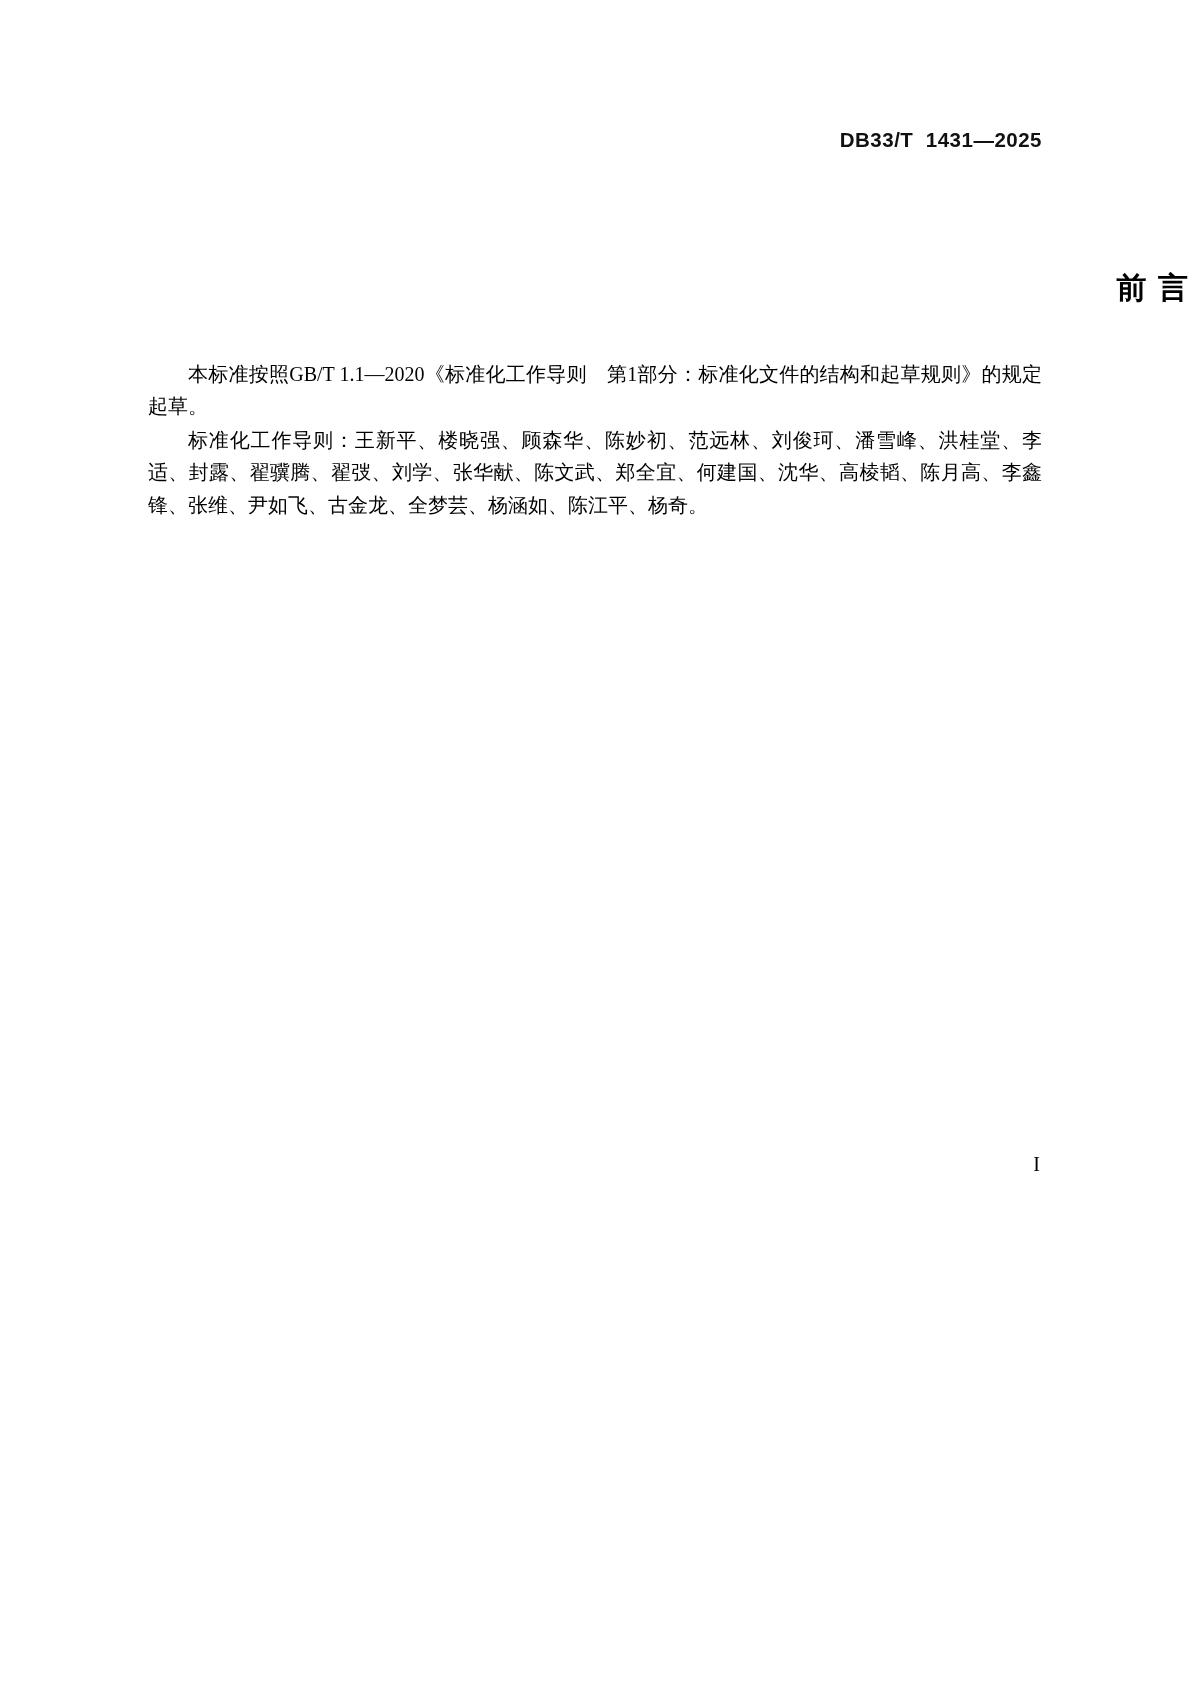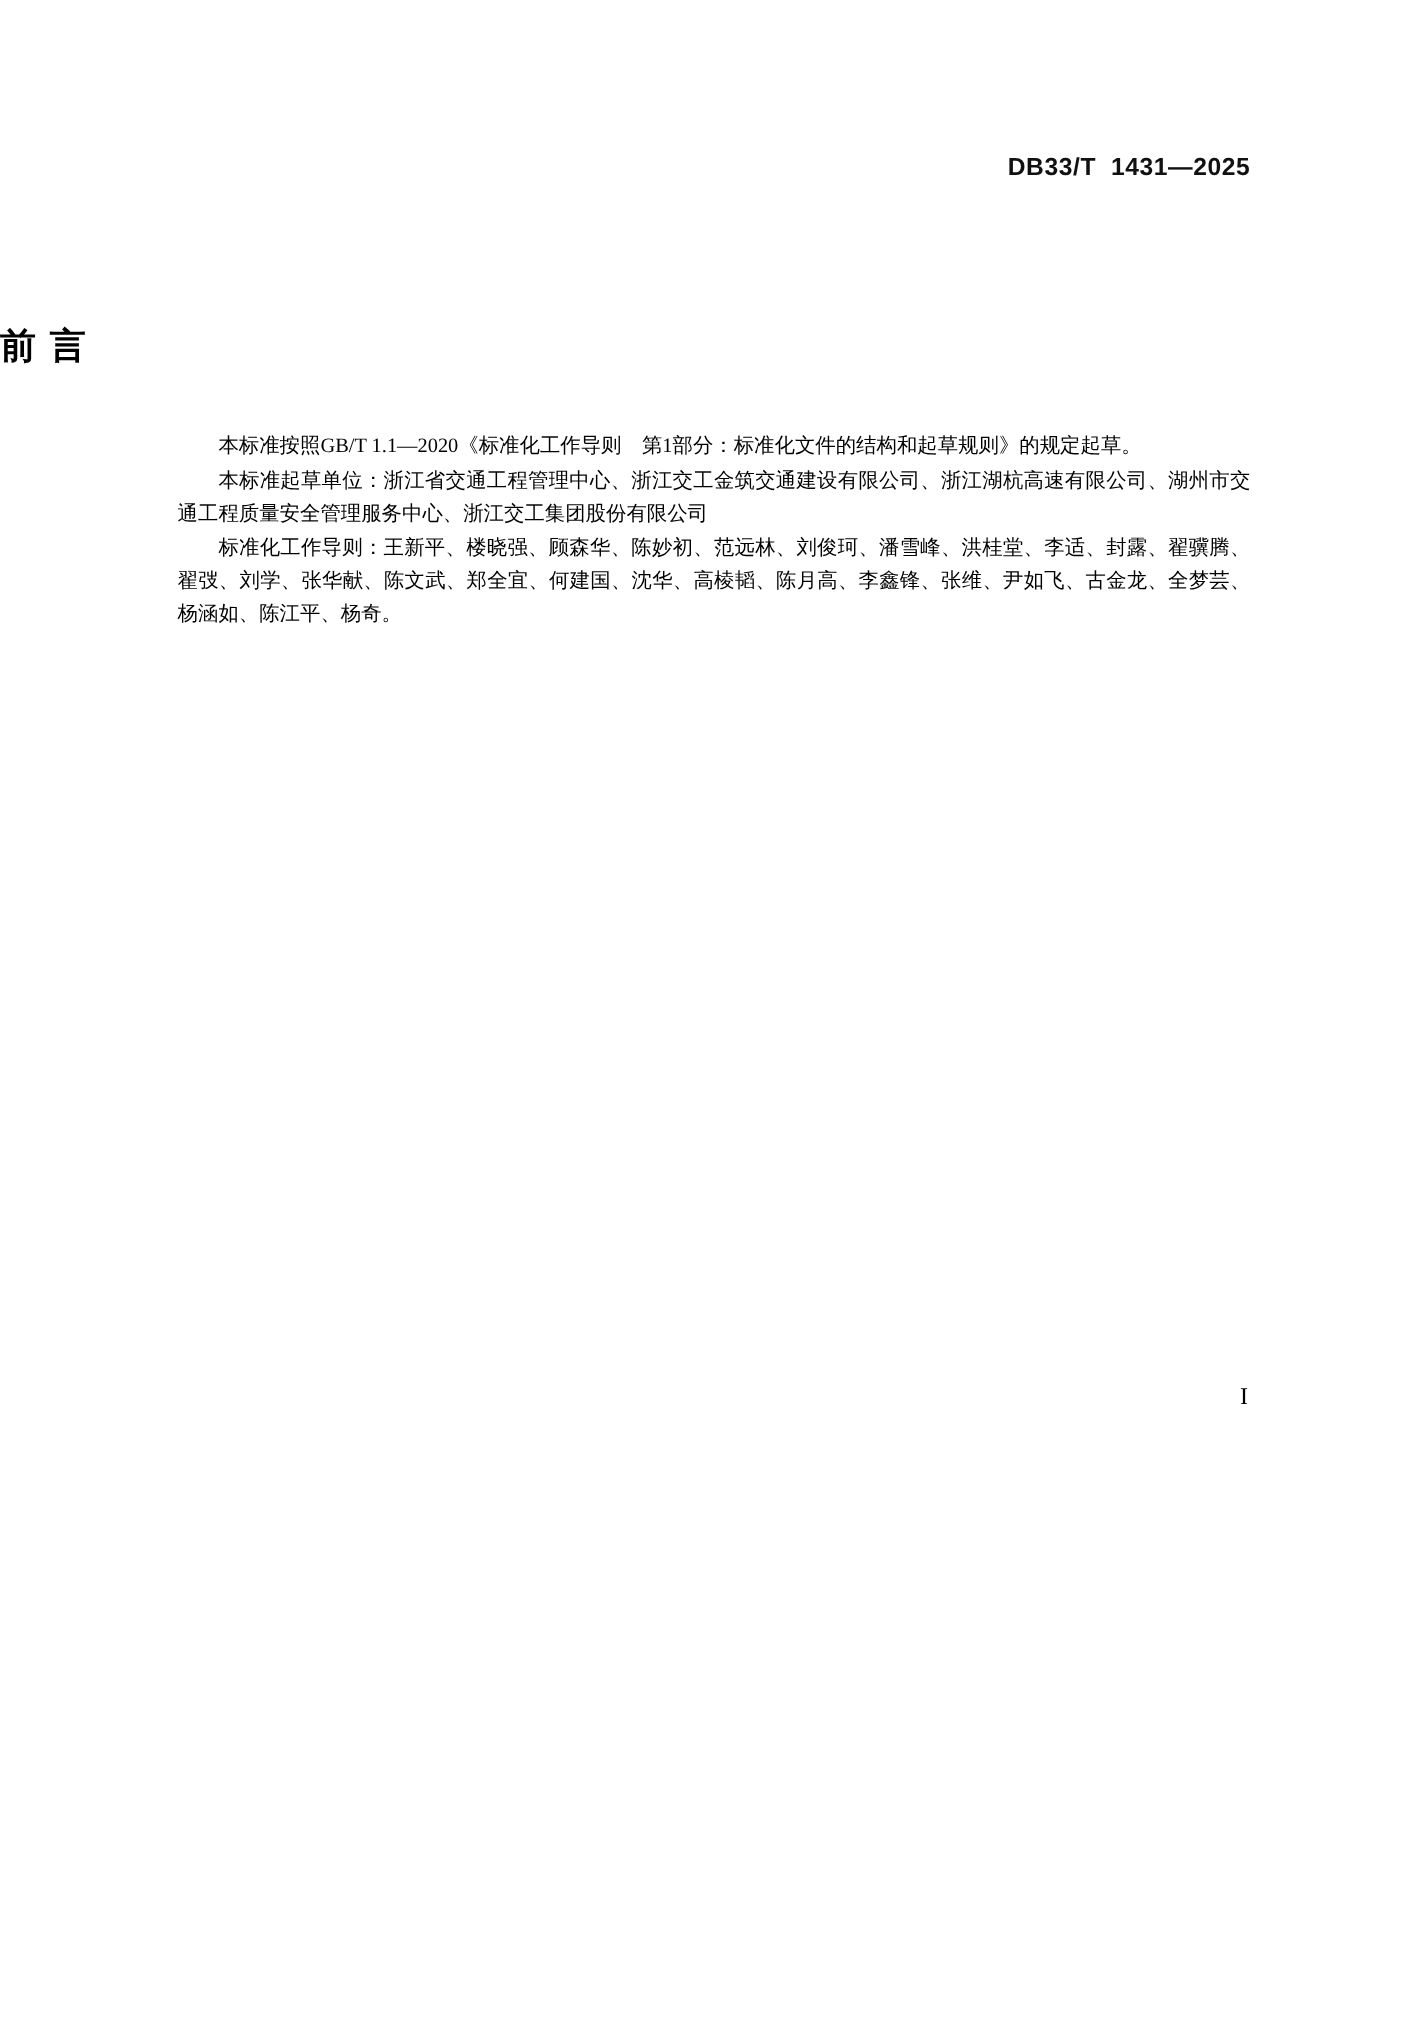--- a/index.html
+++ b/index.html
@@ -29,33 +29,33 @@
     font-weight: bold;
     letter-spacing: 0.5px;
     color: #111;
     white-space: pre;
   }
   .title {
     position: absolute;
     top: 268px;
     left: 0;
     width: 100%;
-    text-align: left;
+    text-align: right;
     font-family: "Liberation Serif", "DejaVu Serif", serif;
     font-size: 30px;
     font-weight: bold;
     letter-spacing: 2px;
     color: #000;
   }
   .body-text {
     position: absolute;
     top: 358px;
     left: 148px;
     width: 894px;
-    font-size: 17px;
+    font-size: 20px;
     line-height: 1.62;
     text-align: justify;
     text-justify: inter-ideograph;
     color: #000;
   }
   .para {
     margin: 0 0 1px 0;
     text-indent: 2em;
   }
   .footer-page {
@@ -71,19 +71,18 @@
 <body>
 
 <div class="page">
 
   <div class="header">DB33/T  1431—2025</div>
 
   <div class="title">前   言</div>
 
   <div class="body-text">
     <p class="para">本标准按照GB/T 1.1—2020《标准化工作导则　第1部分：标准化文件的结构和起草规则》的规定起草。</p>
-    <p class="para">本标准起草单位：浙江省交通工程管理中心、浙江交工金筑交通建设有限公司、浙江湖杭高速有限公司、湖州市交通工程质量安全管理服务中心、浙江交工集团股份有限公司</p>
     <p class="para">标准化工作导则：王新平、楼晓强、顾森华、陈妙初、范远林、刘俊珂、潘雪峰、洪桂堂、李适、封露、翟骥腾、翟弢、刘学、张华献、陈文武、郑全宜、何建国、沈华、高棱韬、陈月高、李鑫锋、张维、尹如飞、古金龙、全梦芸、杨涵如、陈江平、杨奇。</p>
   </div>
 
   <div class="footer-page">I</div>
 
 </div>
 
 </body></html>

